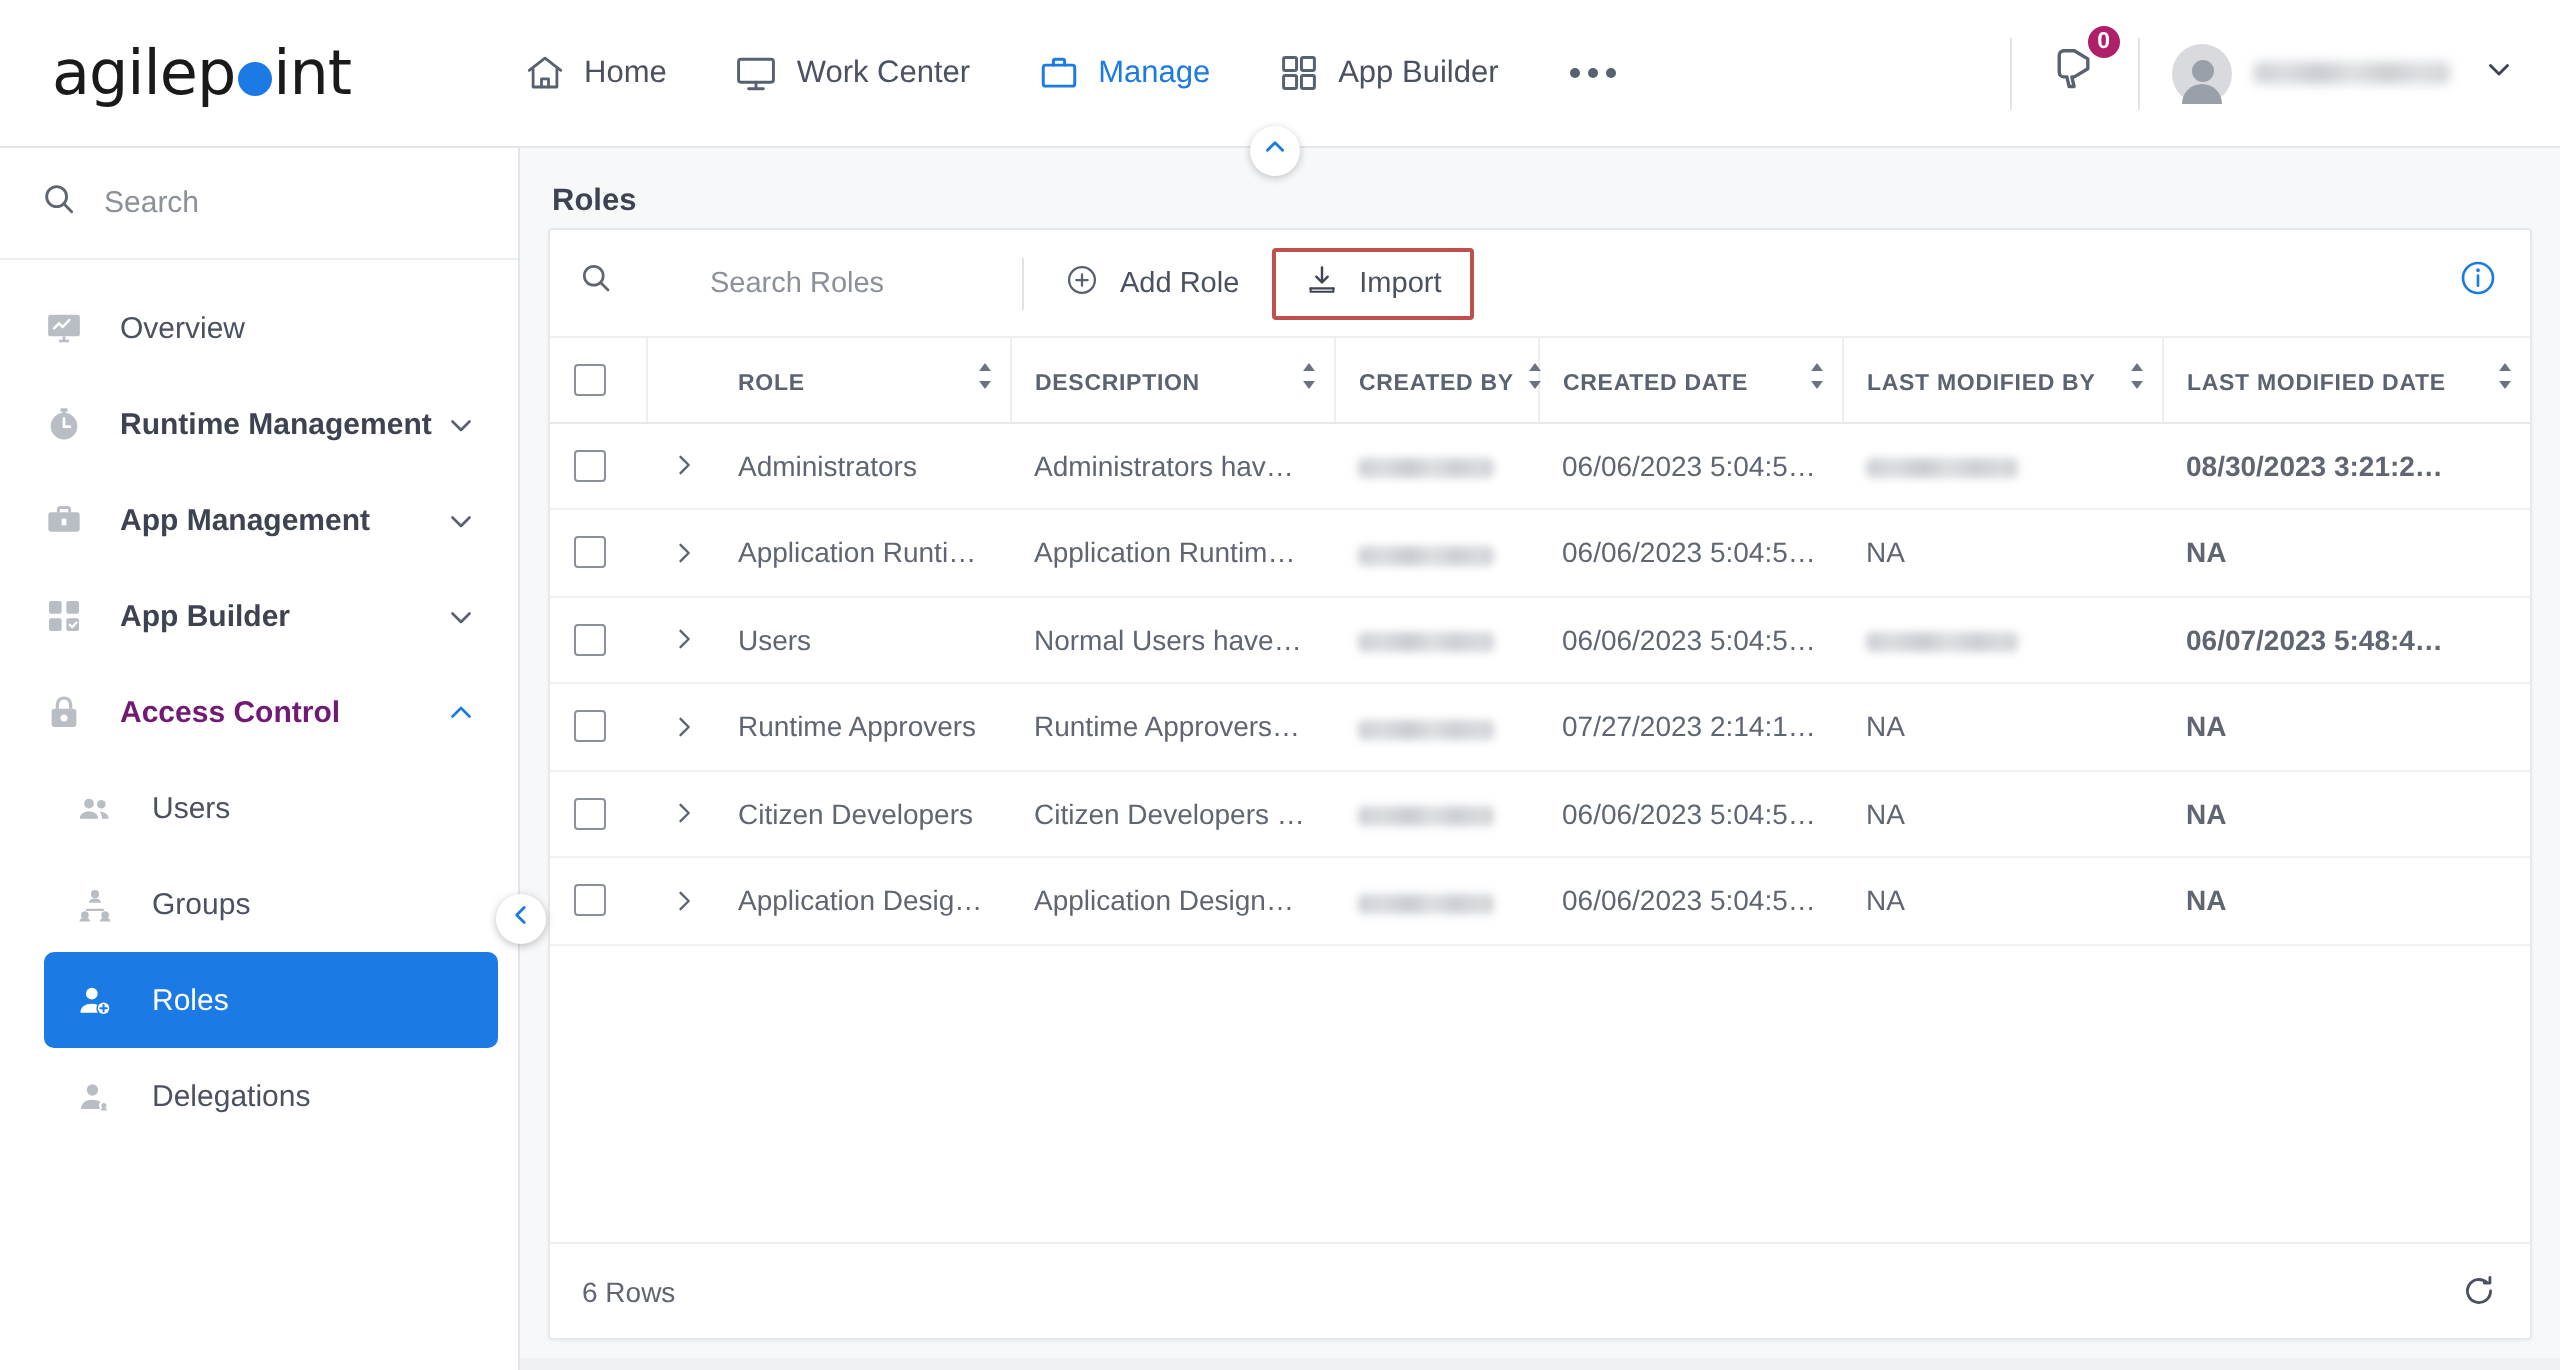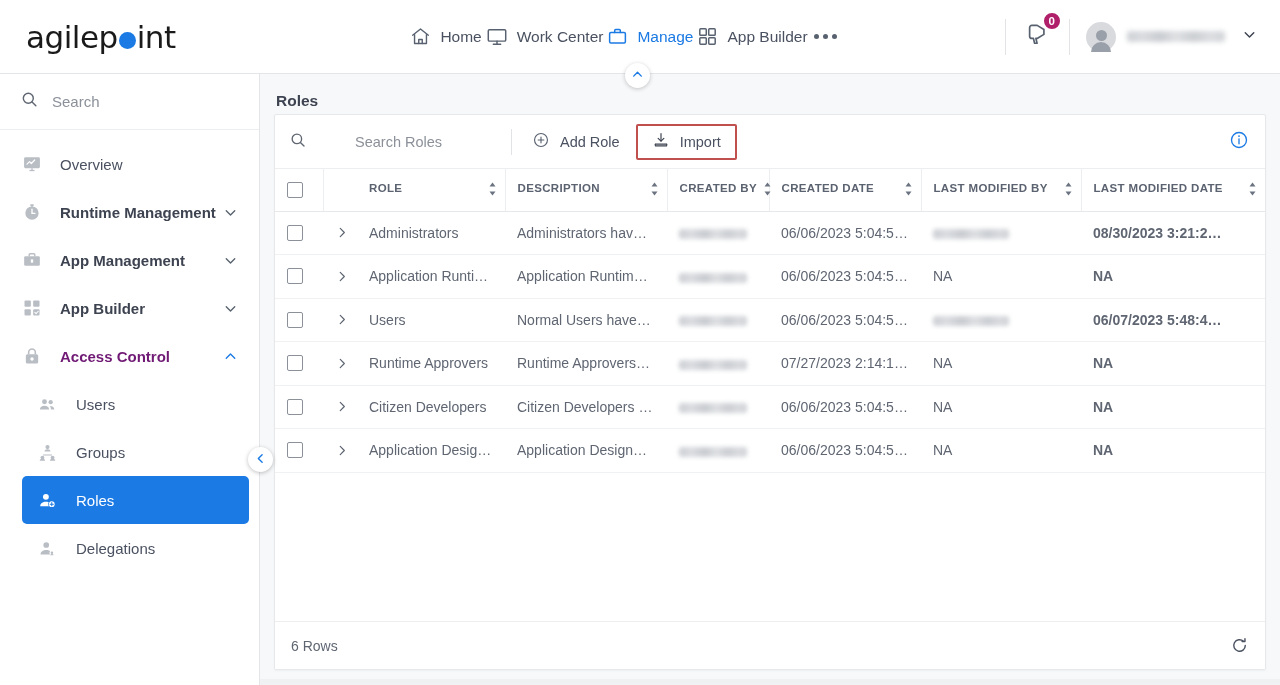--- a/index.html
+++ b/index.html
@@ -19,21 +19,21 @@
   .logo { width:260px; padding-left:26px; display:flex; align-items:flex-start; }
   .logo-text {
     font-size:31px; font-weight:400; color:#1a1a1a; letter-spacing:-0.5px;
     position:relative; font-family:"DejaVu Sans", sans-serif;
   }
   .logo-dot {
     display:inline-block; width:17px; height:17px; border-radius:50%;
     background:#1b7ae4; vertical-align:baseline; margin:0 1px;
     position:relative; top:1px;
   }
-  .nav { flex:1; display:flex; align-items:center; justify-content:center; }
+  .nav { flex:1; display:flex; align-items:center; gap:30px; }
   .nav-item {
     display:flex; align-items:center; gap:9px; font-size:15.5px;
     color:#4a5160; cursor:pointer; padding:4px 2px;
   }
   .nav-item.active { color:#1b7ae4; }
   .nav-item .ico { display:flex; align-items:center; justify-content:center; }
   .dots { display:flex; gap:4px; align-items:center; padding:0 4px; cursor:pointer; }
   .dots i { width:5px; height:5px; border-radius:50%; background:#58616f; display:block; }
 
   .header-right { display:flex; align-items:center; gap:0; padding-right:22px; }
@@ -129,21 +129,21 @@
 
   
   .tbl { width:100%; border-collapse:collapse; table-layout:fixed; }
   .tbl th {
     height:42px; font-size:11.5px; font-weight:700; color:#5b6270;
     letter-spacing:.35px; text-align:left; border-bottom:1px solid #e6e8ea;
     border-right:1px solid #eceef0; padding:0 8px 0 12px; white-space:nowrap;
     vertical-align:middle;
   }
   .tbl th.no-border { border-right:none; }
-  .th-inner { display:flex; align-items:flex-start; justify-content:space-between; gap:6px; }
+  .th-inner { display:flex; align-items:flex-end; justify-content:space-between; gap:6px; }
   .tbl td {
     height:43.5px; font-size:14px; color:#5f6672; border-bottom:1px solid #f0f1f3;
     padding:0 8px 0 12px; white-space:nowrap; overflow:hidden; text-overflow:ellipsis;
     vertical-align:middle;
   }
   .col-chk { width:48px; }
   .col-exp { width:34px; }
   .col-role { width:148px; }
   .col-desc { width:162px; }
   .col-cby { width:102px;margin-left:48px; }

